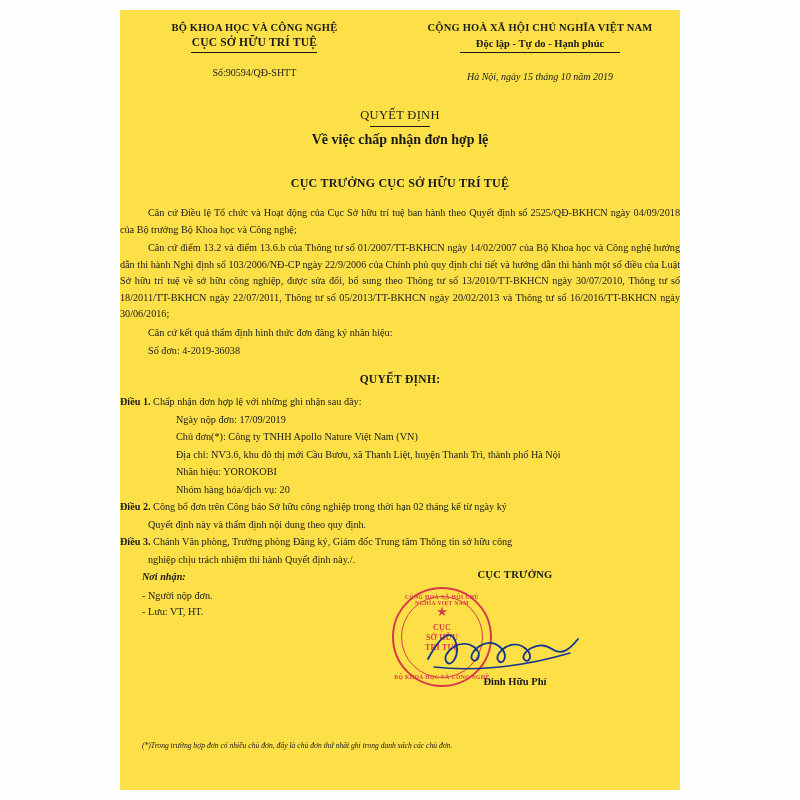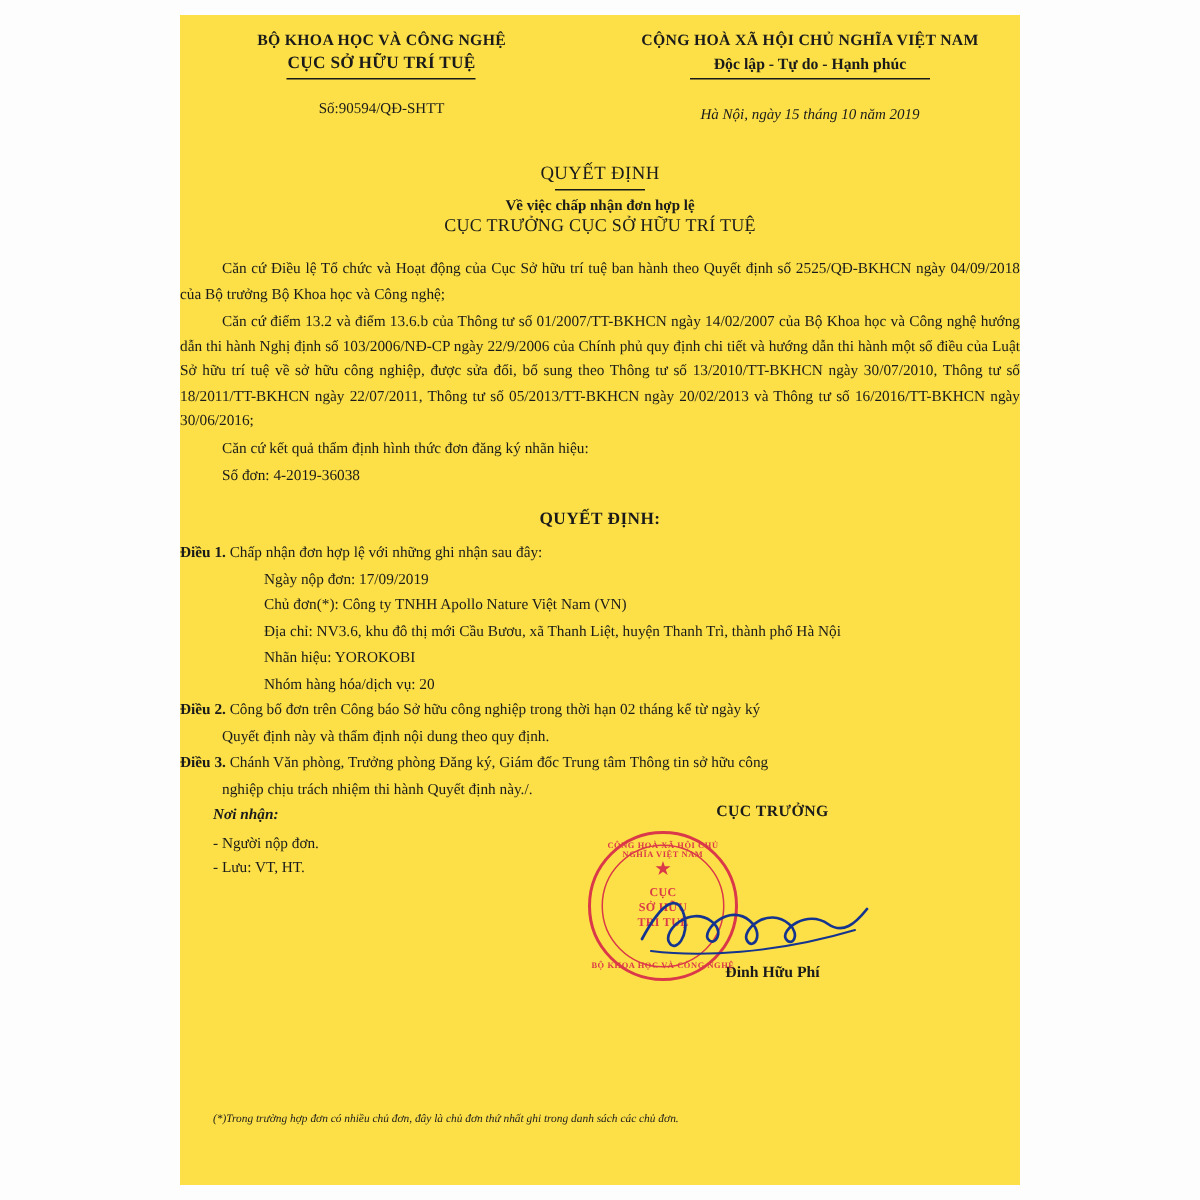--- a/index.html
+++ b/index.html
@@ -96,28 +96,28 @@
     font-weight: normal;
     letter-spacing: .3px;
   }
   .title-rule {
     width: 60px;
     height: 1px;
     background: #1a1a1a;
     margin: 3px auto 0 auto;
   }
   .title-sub {
-    font-size: 10px;
+    font-size: 14px;
     font-weight: bold;
     margin-top: 5px;
   }
   .title-org {
     font-size: 12px;
-    font-weight: normal;
-    margin-top: 0;
+    font-weight: bold;
+    margin-top: 28px;
     letter-spacing: .2px;
   }
 
   
   .body {
     margin-top: 14px;
     font-size: 10.2px;
     line-height: 1.62;
     text-align: justify;
   }

